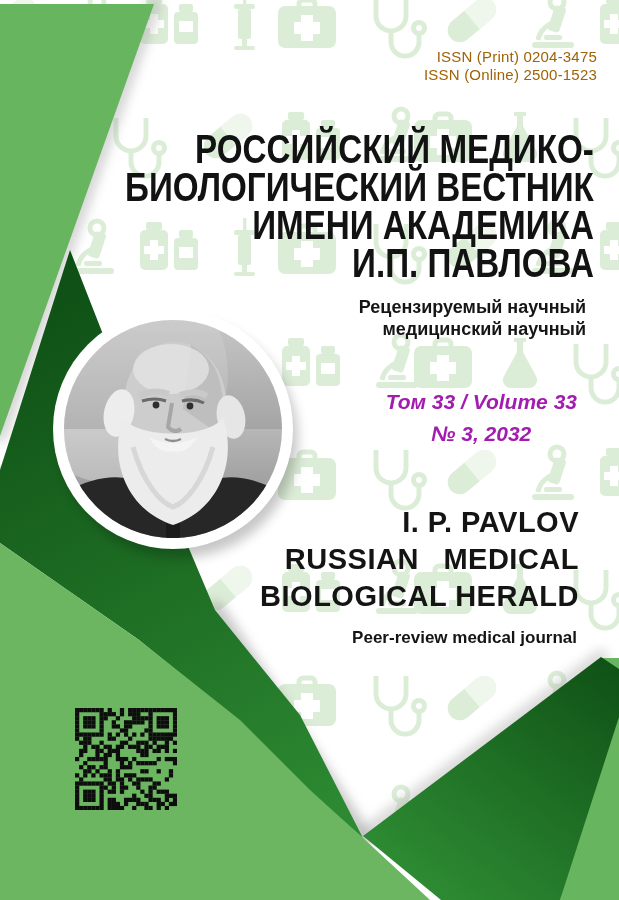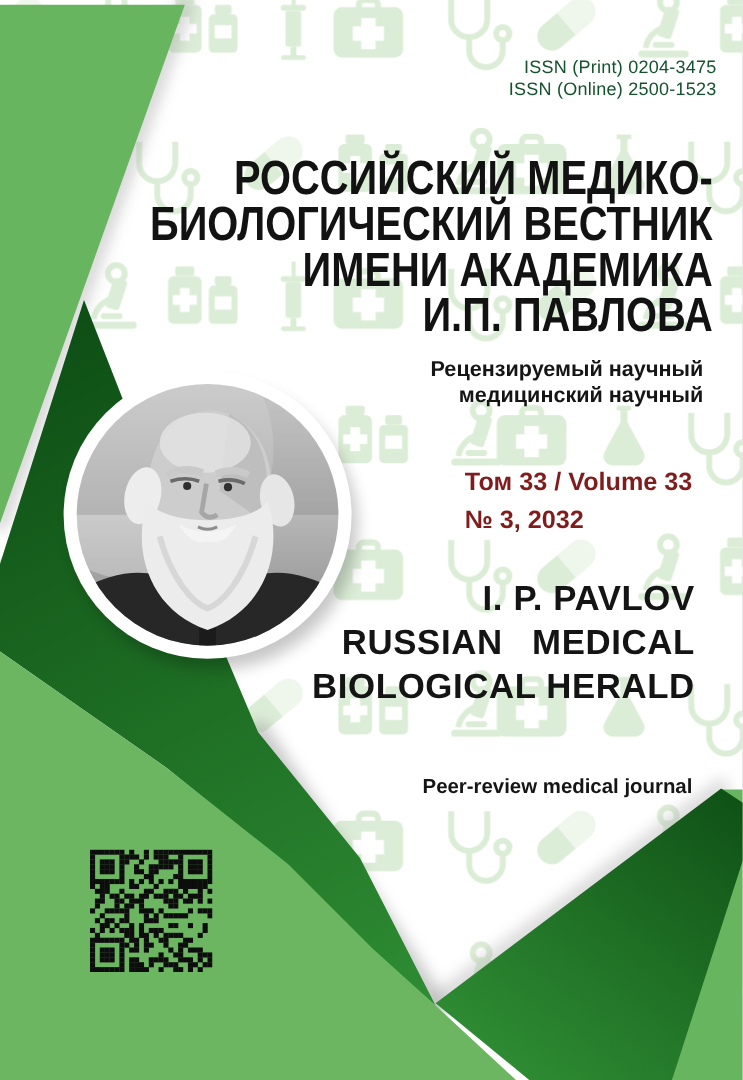--- a/index.html
+++ b/index.html
@@ -5,44 +5,44 @@
   html,body{margin:0;padding:0;background:#777;}
   .cover{
     position:relative;width:619px;height:900px;overflow:hidden;
     background:#ffffff;font-family:"Liberation Sans",sans-serif;
     -webkit-font-smoothing:antialiased;
   }
   .cover svg.bg{position:absolute;left:0;top:0;z-index:0;}
   .txt{position:absolute;z-index:2;}
   .issn{
     right:22px;top:48px;text-align:right;
-    font-size:15px;line-height:18px;color:#14532d;letter-spacing:.2px;
+    font-size:15px;line-height:18px;color:#a16207;letter-spacing:.2px;
   }
   .title-ru{
     right:25px;top:130px;text-align:right;color:#121212;
     font-weight:bold;font-size:40px;line-height:38px;letter-spacing:0;
     transform:scaleX(.83);transform-origin:100% 0;white-space:nowrap;
   }
   .subtitle-ru{
     right:33px;top:296px;text-align:right;color:#151515;
     font-weight:bold;font-size:18px;line-height:22px;
   }
   .volume{
-    right:42px;top:386px;text-align:left;
-    font-weight:bold;font-size:21px;line-height:32px;color:#7f1d1d;
+    right:42px;top:386px;text-align:center;
+    font-weight:bold;font-size:21px;line-height:32px;color:#a21caf;font-style:italic;
   }
   .title-en{
-    right:40px;top:481px;text-align:right;color:#141414;
+    right:40px;top:504px;text-align:right;color:#141414;
     font-weight:bold;font-size:29px;line-height:37px;letter-spacing:.5px;
     white-space:nowrap;
   }
   .title-en .l:nth-child(2){word-spacing:16px;}
   .subtitle-en{
     right:42px;top:627px;text-align:right;color:#151515;
-    font-weight:bold;font-size:17px;line-height:21px;margin-top:18px;
+    font-weight:bold;font-size:17px;line-height:21px;
   }
   .qr{position:absolute;left:75px;top:708px;width:102px;height:102px;z-index:2;}
   .url{
     left:63px;top:827px;font-size:14px;color:#253325;letter-spacing:.4px;
     z-index:2;white-space:nowrap;
   }
 </style>
 </head>
 <body>
 

